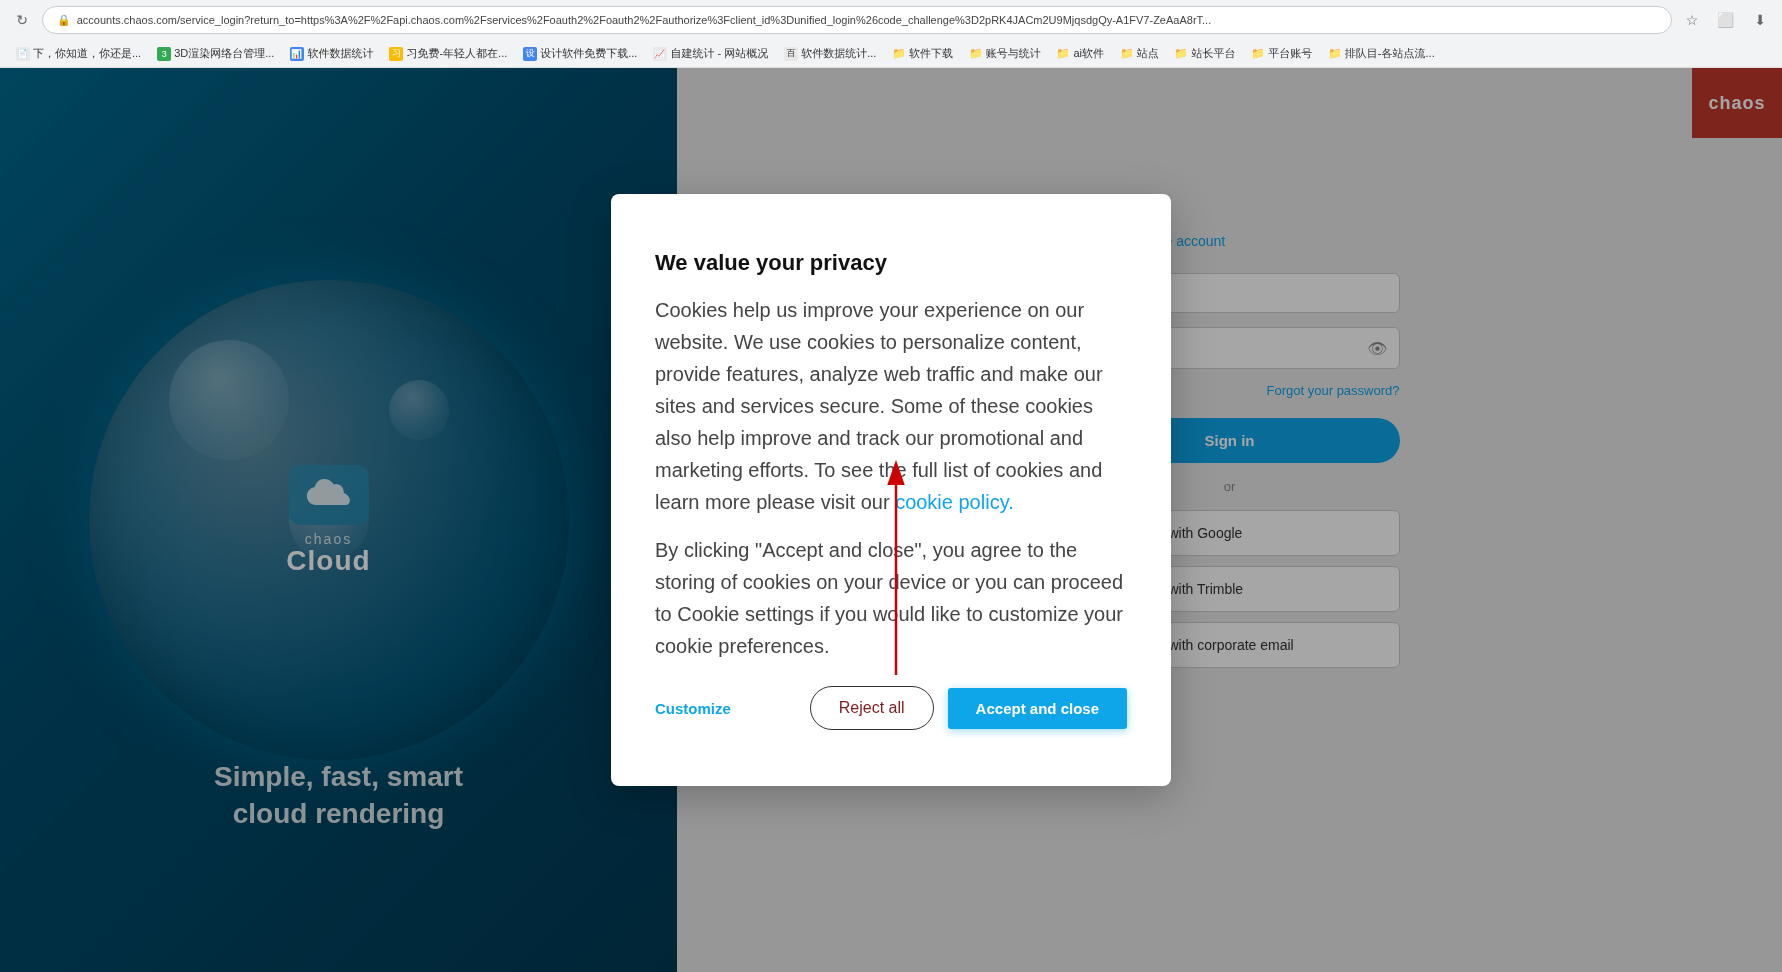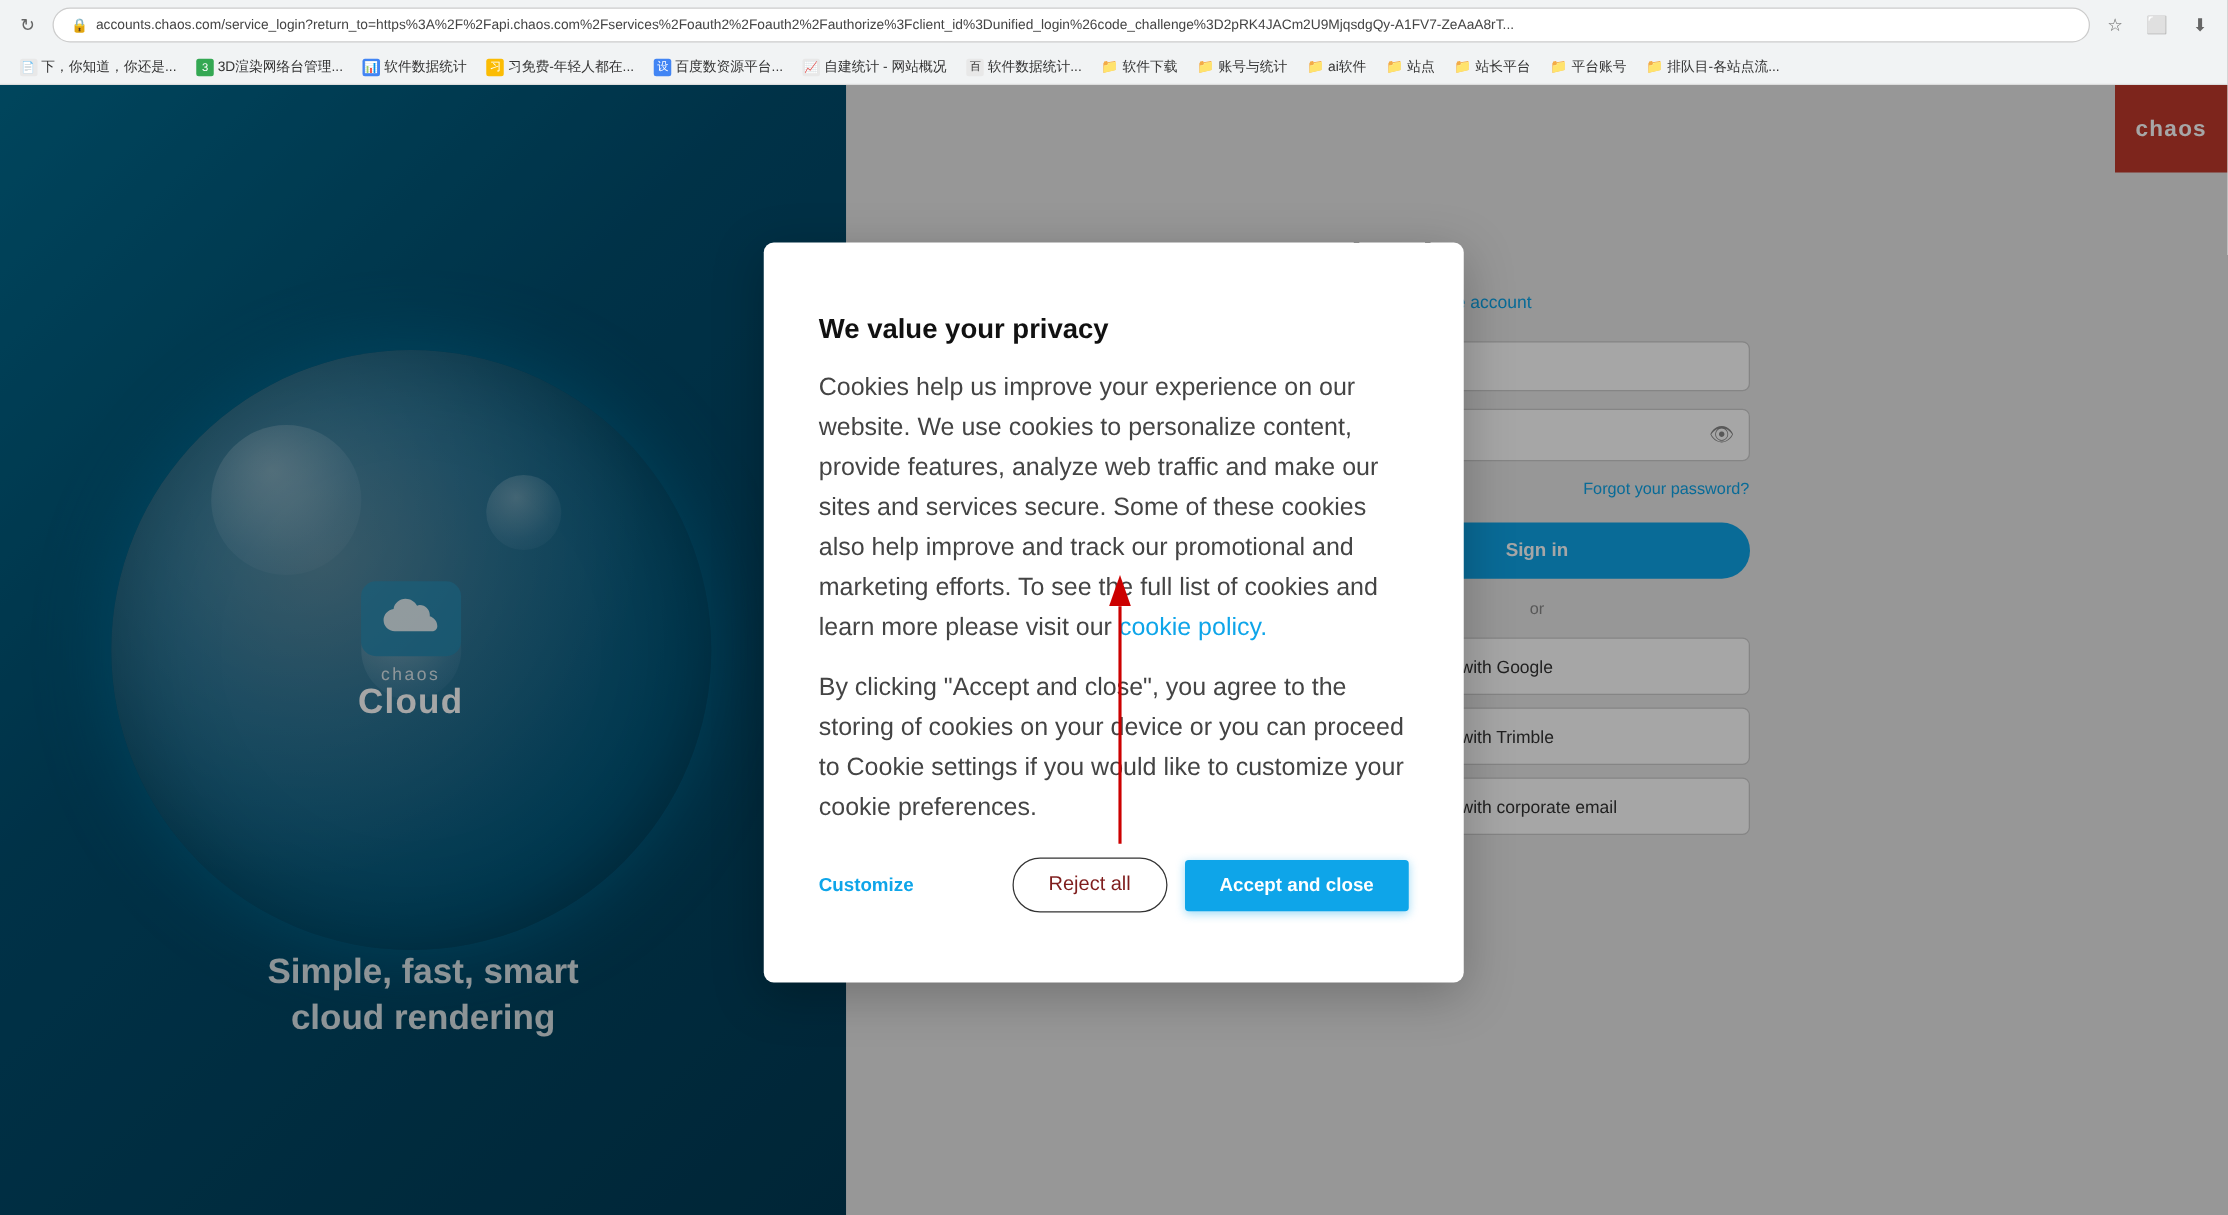--- a/index.html
+++ b/index.html
@@ -460,21 +460,21 @@
     <div class="bookmark-item">
       <div class="bookmark-favicon" style="background:#4285f4;color:white;">📊</div>
       <span>软件数据统计</span>
     </div>
     <div class="bookmark-item">
       <div class="bookmark-favicon" style="background:#fbbc04;color:white;">习</div>
       <span>习免费-年轻人都在...</span>
     </div>
     <div class="bookmark-item">
       <div class="bookmark-favicon" style="background:#4285f4;color:white;">设</div>
-      <span>百度数资源平台...</span>
+      <span>设计软件免费下载...</span>
     </div>
     <div class="bookmark-item">
       <div class="bookmark-favicon" style="background:#e8e8e8;">📈</div>
       <span>自建统计 - 网站概况</span>
     </div>
     <div class="bookmark-item">
       <div class="bookmark-favicon" style="background:#e8e8e8;">百</div>
       <span>软件数据统计...</span>
     </div>
     <div class="bookmark-item">

